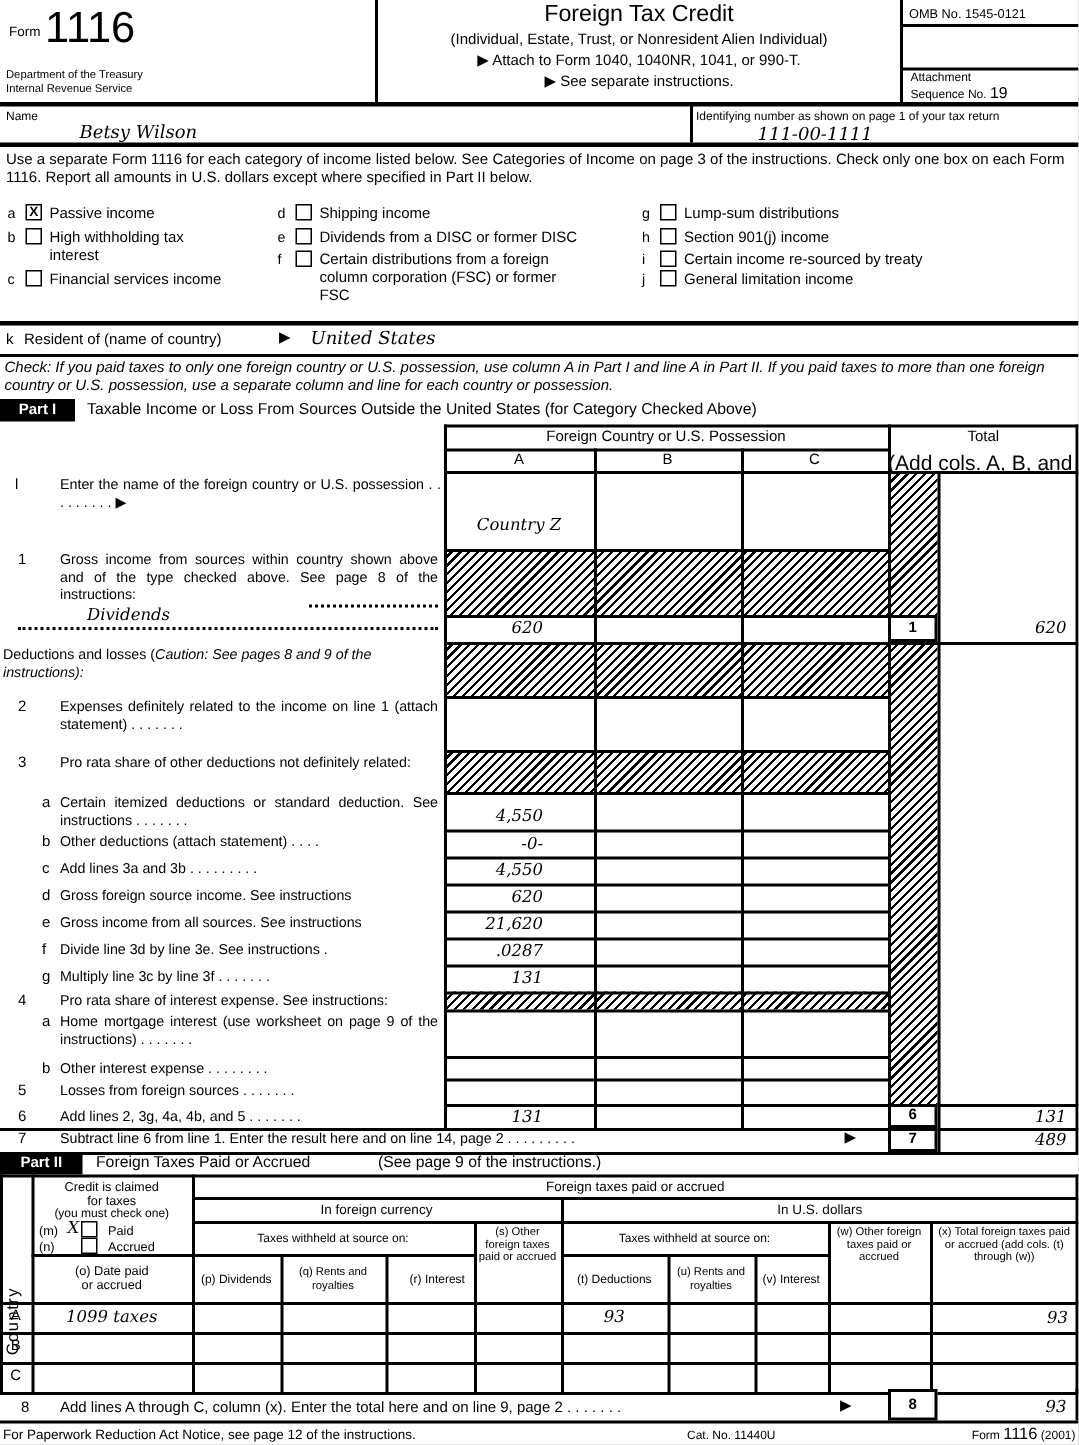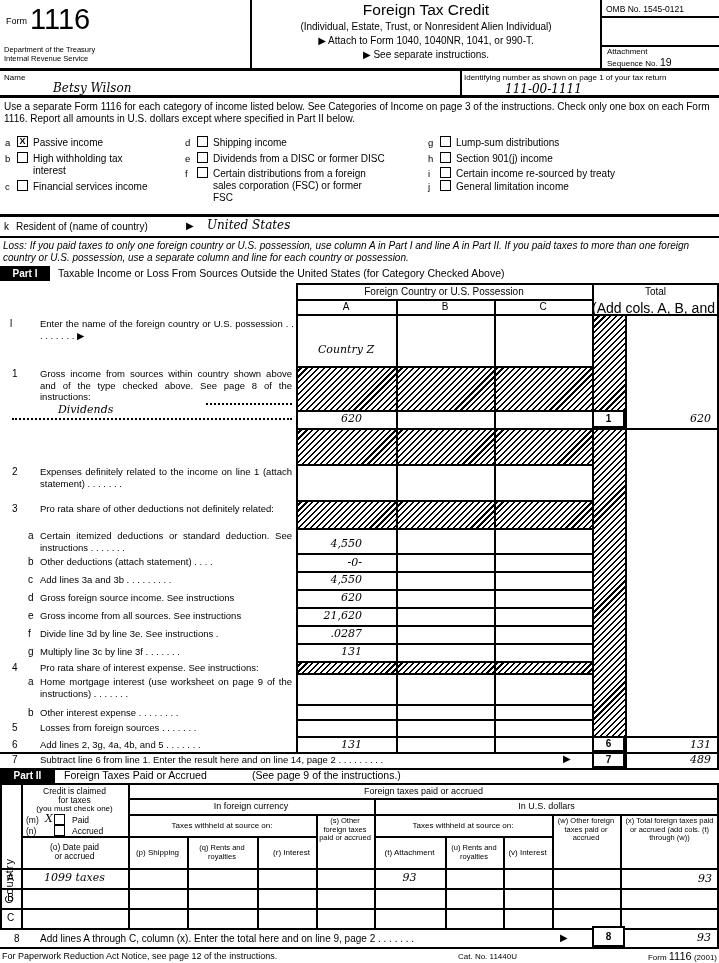--- a/index.html
+++ b/index.html
@@ -85,21 +85,21 @@
   <div class="cb" style="left:197px;top:136px"></div>
   <div class="t" style="left:213px;top:137px;font-size:10px">Shipping income</div>
 
   <div class="t b" style="left:185px;top:153px">e</div>
   <div class="cb" style="left:197px;top:152px"></div>
   <div class="t" style="left:213px;top:153px;font-size:10px">Dividends from a DISC or former DISC</div>
 
   <div class="t b" style="left:185px;top:168px">f</div>
   <div class="cb" style="left:197px;top:167px"></div>
   <div class="t" style="left:213px;top:168px;font-size:10px">Certain distributions from a foreign</div>
-  <div class="t" style="left:213px;top:180px;font-size:10px">sales corporation (FSC) or former</div>
+  <div class="t" style="left:213px;top:180px;font-size:10px">column corporation (FSC) or former</div>
   <div class="t" style="left:213px;top:192px;font-size:10px">FSC</div>
 
   <div class="t b" style="left:428px;top:137px">g</div>
   <div class="cb" style="left:440px;top:136px"></div>
   <div class="t" style="left:456px;top:137px;font-size:10px">Lump-sum distributions</div>
 
   <div class="t b" style="left:428px;top:153px">h</div>
   <div class="cb" style="left:440px;top:152px"></div>
   <div class="t" style="left:456px;top:153px;font-size:10px">Section 901(j) income</div>
 
@@ -112,21 +112,21 @@
   <div class="t" style="left:456px;top:181px;font-size:10px">General limitation income</div>
 
   <div class="hl" style="left:0;top:214px;width:719px;height:3px"></div>
   <div class="t b" style="left:4px;top:221px;font-size:10px">k</div>
   <div class="t" style="left:16px;top:221px;font-size:10px">Resident of (name of country)</div>
   <div class="t" style="left:186px;top:220px;font-size:10px">▶</div>
   <div class="t hw" style="left:207px;top:218px;font-size:12px">United States</div>
   <div class="hl" style="left:0;top:236px;width:719px;height:1.5px"></div>
 
   <div class="t w" style="left:3px;top:240px;width:714px;font-size:10px">
-    <span class="b i">Loss:</span><span class="i"> If you paid taxes to only one foreign country or U.S. possession, use column A in Part I and line A in Part II. If you paid taxes to </span><span class="b i">more than one</span><span class="i"> foreign country or U.S. possession, use a separate column and line for each country or possession.</span>
+    <span class="b i">Check:</span><span class="i"> If you paid taxes to only one foreign country or U.S. possession, use column A in Part I and line A in Part II. If you paid taxes to </span><span class="b i">more than one</span><span class="i"> foreign country or U.S. possession, use a separate column and line for each country or possession.</span>
   </div>
 
   <div class="bar" style="left:0;top:266px;width:50px;height:15px">Part I</div>
   <div class="t b" style="left:58px;top:267px;font-size:10.5px">Taxable Income or Loss From Sources Outside the United States (for Category Checked Above)</div>
 
   <div class="hatch" style="left:296px;top:366px;width:296px;height:44px"></div>
   <div class="hatch" style="left:296px;top:428px;width:296px;height:36px"></div>
   <div class="hatch" style="left:296px;top:500px;width:296px;height:28px"></div>
   <div class="hatch" style="left:296px;top:661px;width:296px;height:12px"></div>
   <div class="hatch" style="left:592px;top:316px;width:33px;height:420px"></div>
@@ -176,20 +176,23 @@
 
   <div class="t b" style="left:12px;top:368px;font-size:10px">1</div>
   <div class="t w j" style="left:40px;top:368px;width:252px;font-size:9.5px">Gross income from sources within country shown above and of the type checked above. See page 8 of the instructions:</div>
   <div class="dot" style="left:206px;top:403px;width:86px"></div>
   <div class="t hw" style="left:58px;top:403px">Dividends</div>
   <div class="dot" style="left:12px;top:418px;width:280px"></div>
   <div class="t hw rt" style="left:298px;top:412px;width:64px">620</div>
   <div class="box" style="left:592px;top:410px;width:33px;height:18px;line-height:14px">1</div>
   <div class="t hw rt" style="left:627px;top:412px;width:84px">620</div>
 
+  <div class="t w" style="left:2px;top:431px;width:292px;font-size:9.5px">
+    <span class="b">Deductions and losses (</span><span class="b i">Caution:</span><span class="i"> See pages 8 and 9 of the instructions):</span>
+  </div>
 
   <div class="t b" style="left:12px;top:466px;font-size:10px">2</div>
   <div class="t w j" style="left:40px;top:466px;width:252px;font-size:9.5px">
     <span>Expenses </span><span class="b">definitely related</span><span> to the income on line 1 (attach statement)</span><span> .   .   .   .   .   .   .</span>
   </div>
 
   <div class="t b" style="left:12px;top:503px;font-size:10px">3</div>
   <div class="t w" style="left:40px;top:503px;width:252px;font-size:9.5px">
     <span>Pro rata share of other deductions </span><span class="b">not definitely related:</span>
   </div>
@@ -295,24 +298,24 @@
   <div class="t ctr" style="left:128px;top:786px;width:591px;font-size:9px">Foreign taxes paid or accrued</div>
   <div class="t ctr" style="left:128px;top:801px;width:246px;font-size:9px">In foreign currency</div>
   <div class="t ctr" style="left:374px;top:801px;width:345px;font-size:9px">In U.S. dollars</div>
   <div class="t ctr" style="left:128px;top:821px;width:188px;font-size:8px">Taxes withheld at source on:</div>
   <div class="t ctr" style="left:374px;top:821px;width:178px;font-size:8px">Taxes withheld at source on:</div>
 
   <div class="t w ctr xs" style="left:318px;top:817px;width:54px">(s) Other foreign taxes paid or accrued</div>
   <div class="t w ctr xs" style="left:554px;top:817px;width:64px">(w) Other foreign taxes paid or accrued</div>
   <div class="t w ctr xs" style="left:622px;top:817px;width:95px">(x) Total foreign taxes paid or accrued (add cols. (t) through (w))</div>
 
-  <div class="t ctr sm" style="left:128px;top:848px;width:59px">(p) Shipping</div>
+  <div class="t ctr sm" style="left:128px;top:848px;width:59px">(p) Dividends</div>
   <div class="t w ctr xs" style="left:189px;top:844px;width:66px">(q) Rents and royalties</div>
   <div class="t ctr sm" style="left:257px;top:848px;width:69px">(r) Interest</div>
-  <div class="t ctr sm" style="left:374px;top:848px;width:71px">(t) Attachment</div>
+  <div class="t ctr sm" style="left:374px;top:848px;width:71px">(t) Deductions</div>
   <div class="t w ctr xs" style="left:447px;top:844px;width:54px">(u) Rents and royalties</div>
   <div class="t ctr sm" style="left:503px;top:848px;width:49px">(v) Interest</div>
 
   <div class="t b ctr" style="left:0;top:872px;width:21px;font-size:10px">A</div>
   <div class="t hw ctr" style="left:21px;top:871px;width:107px">1099 taxes</div>
   <div class="t hw ctr" style="left:374px;top:871px;width:71px">93</div>
   <div class="t hw rt" style="left:622px;top:872px;width:90px">93</div>
   <div class="t b ctr" style="left:0;top:892px;width:21px;font-size:10px">B</div>
   <div class="t b ctr" style="left:0;top:912px;width:21px;font-size:10px">C</div>
 

